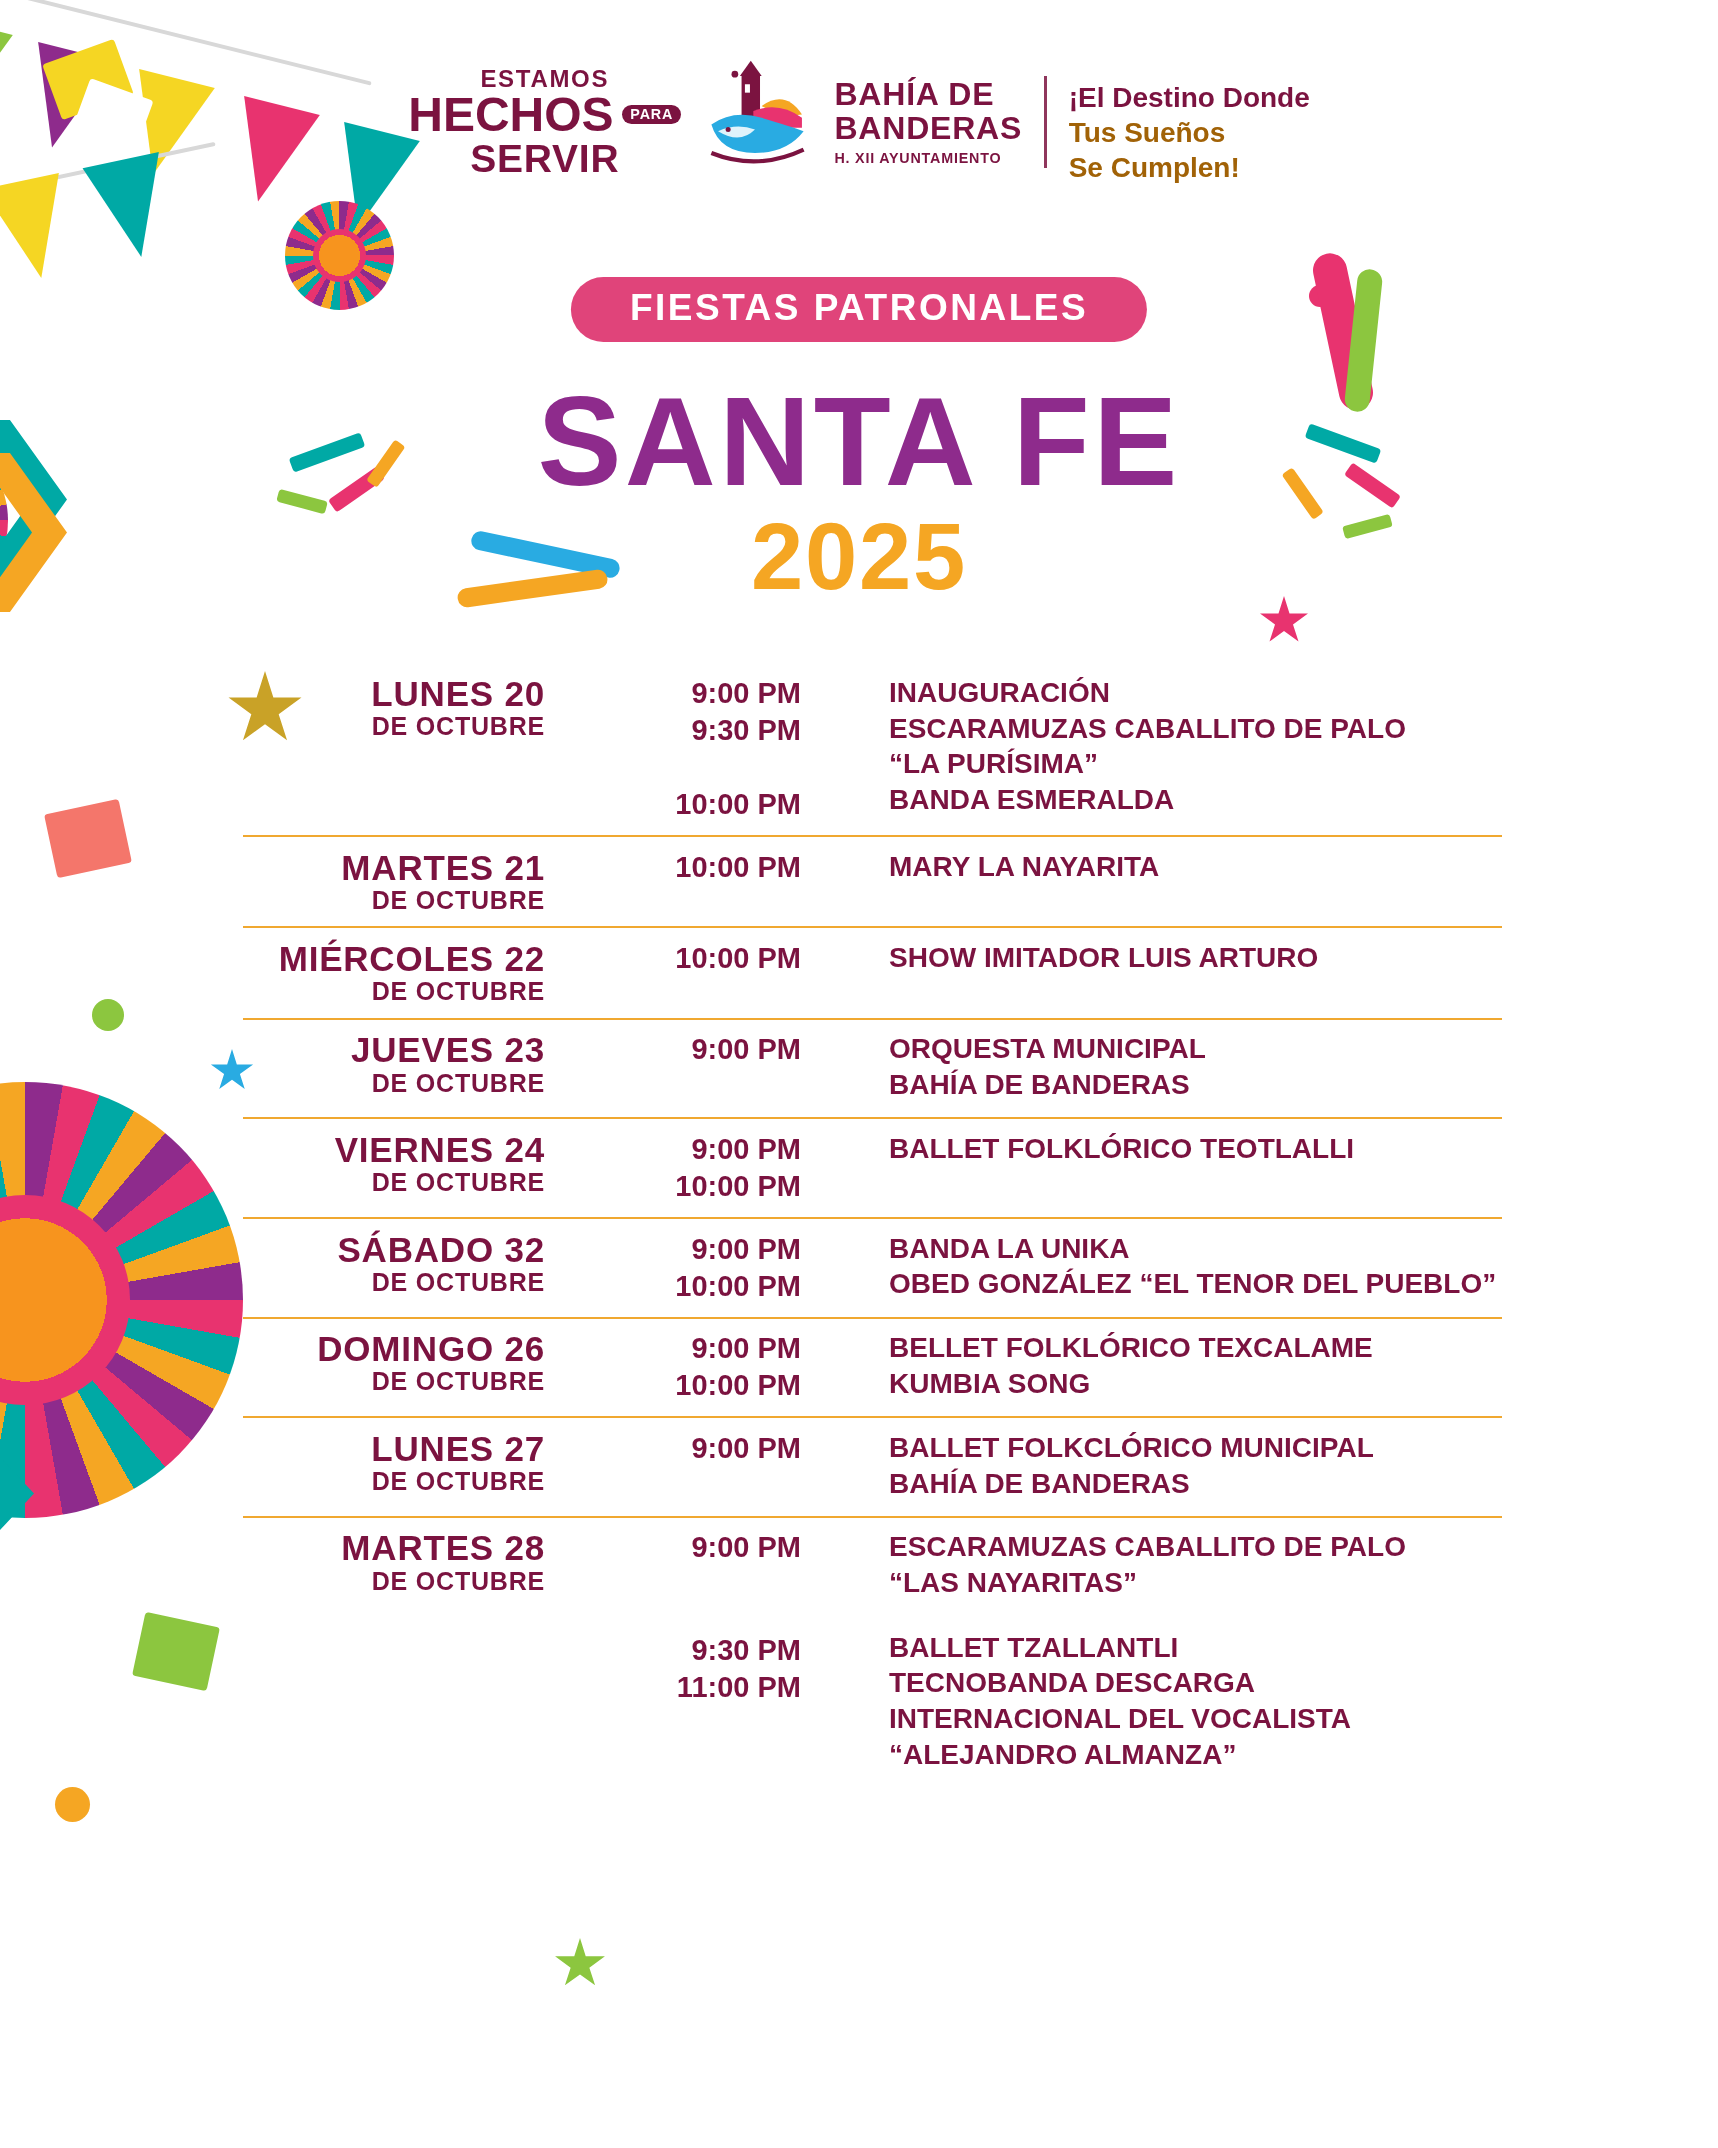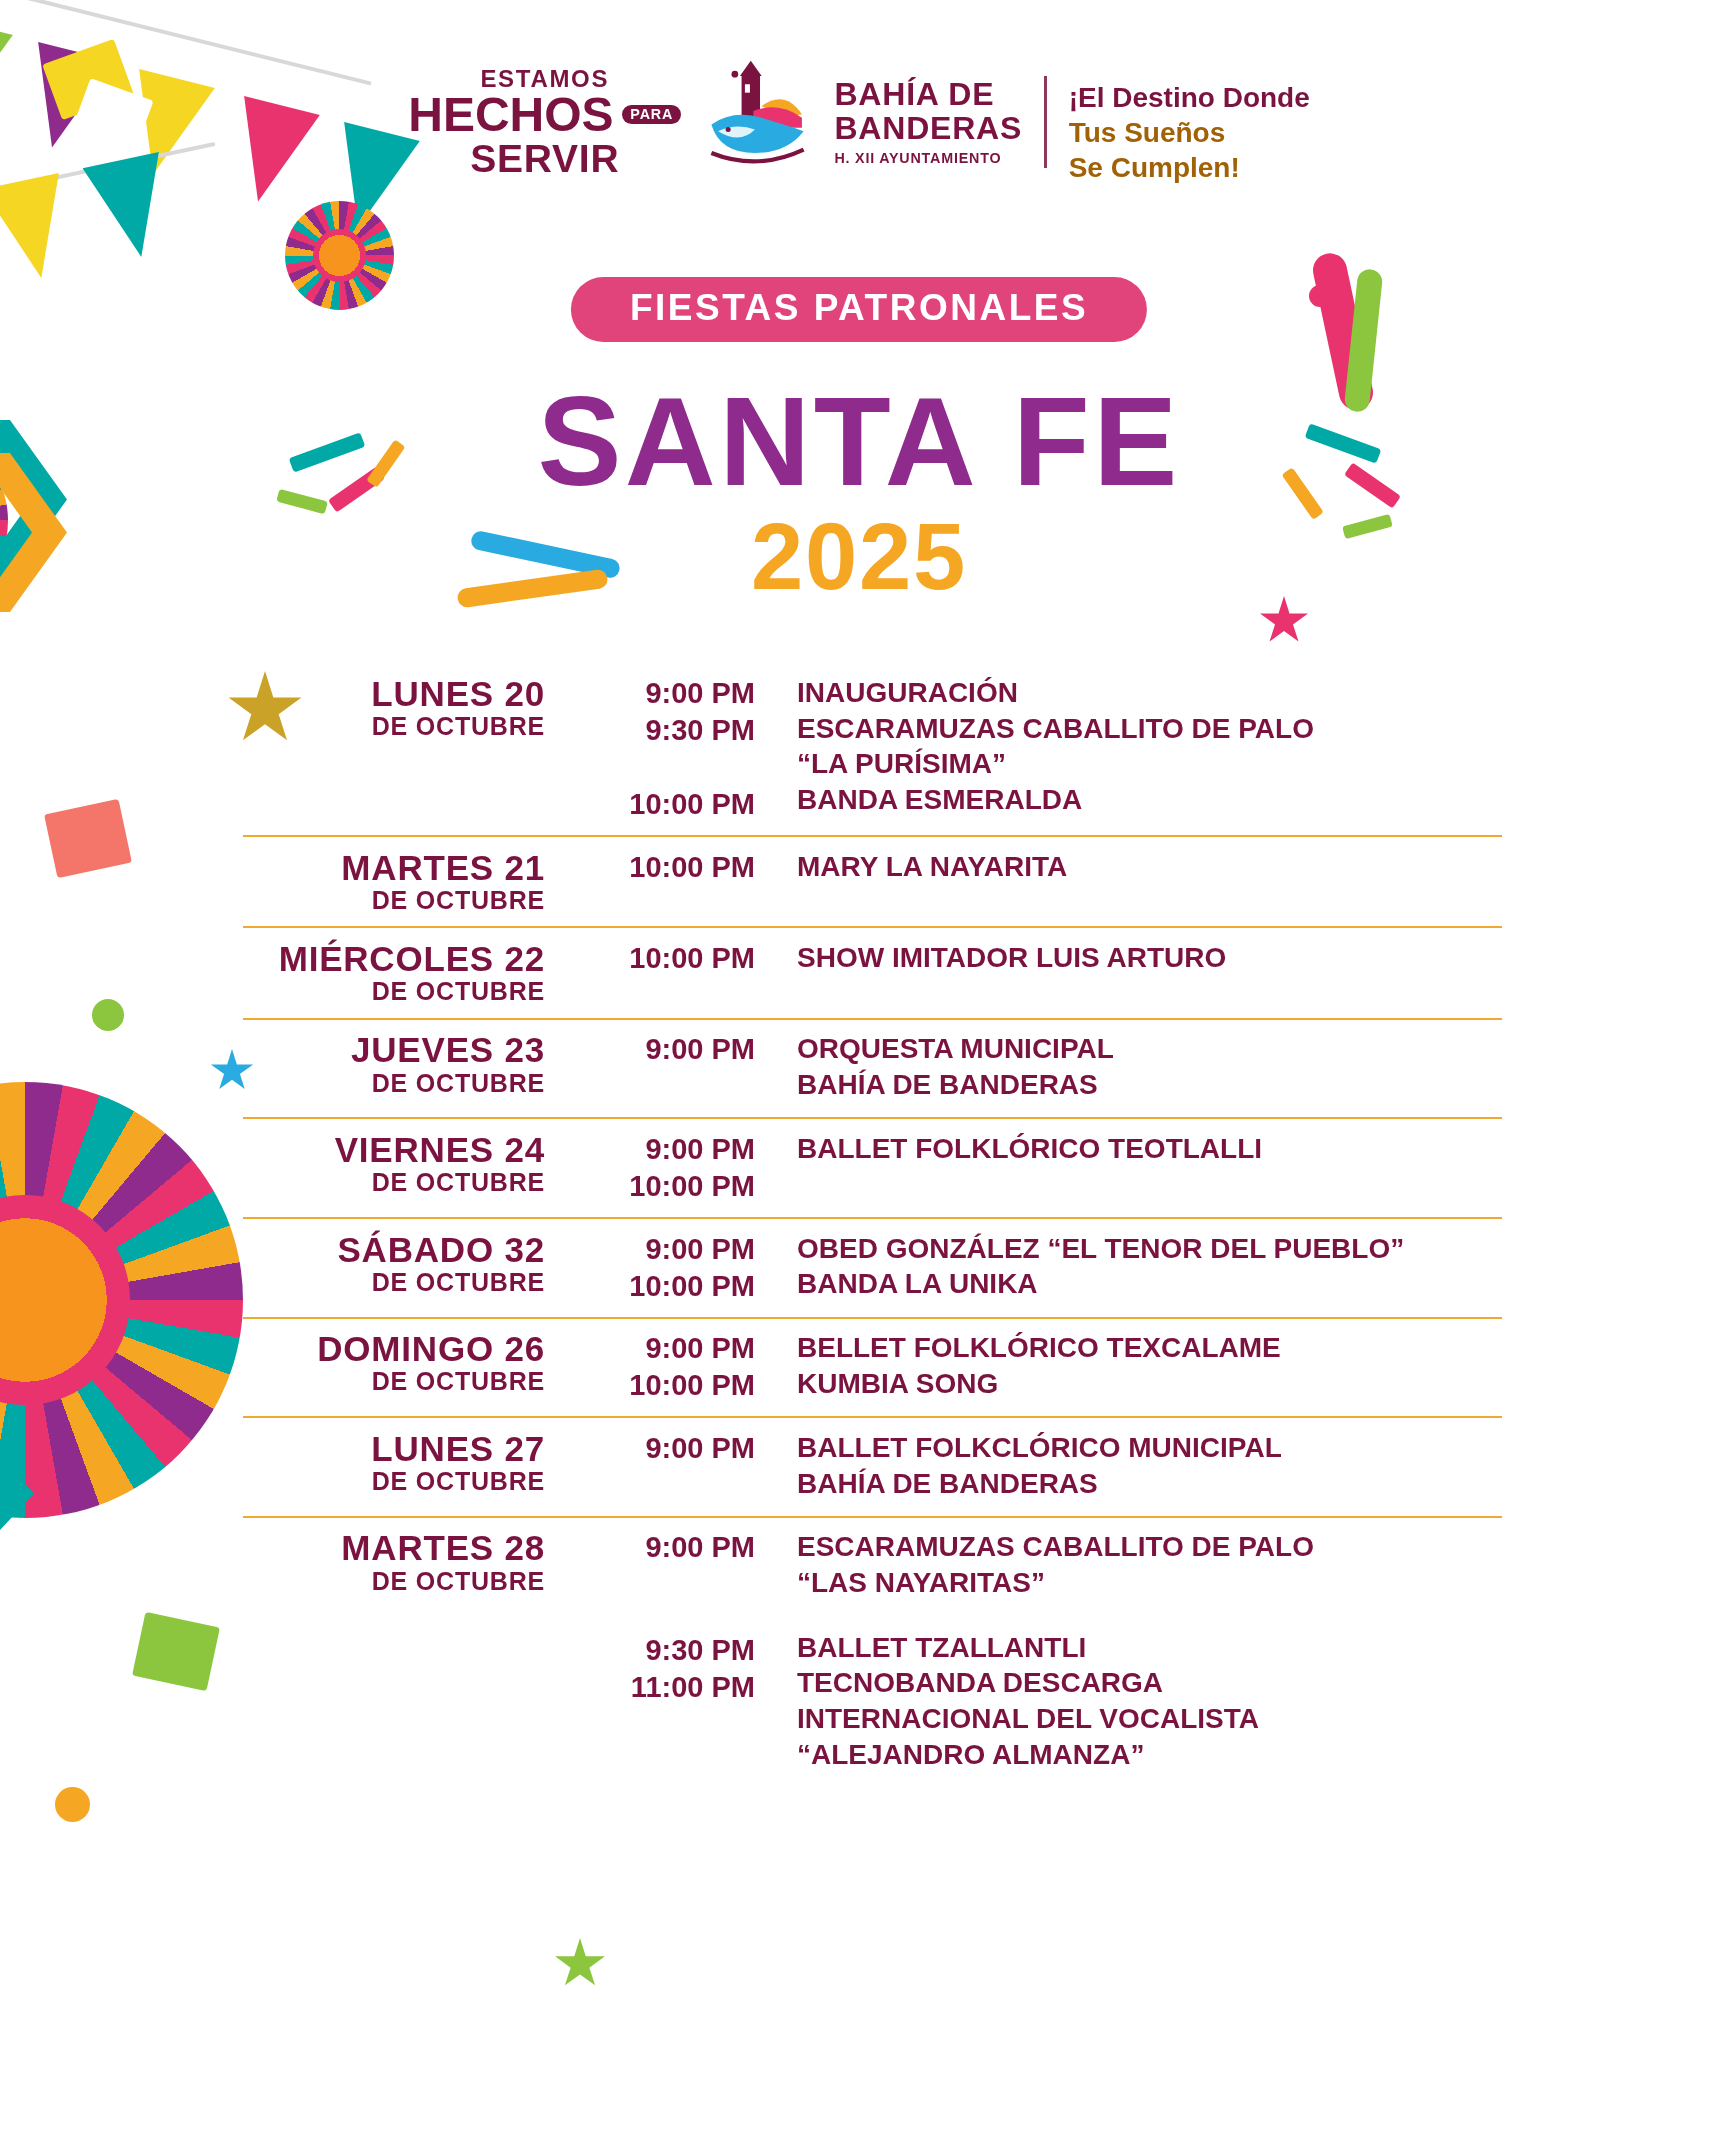--- a/index.html
+++ b/index.html
@@ -136,20 +136,21 @@
   .schedule {
     position: absolute;
     top: 663px;
     left: 243px;
     width: 1259px;
   }
   .row {
     display: flex;
     align-items: flex-start;
     padding: 11.7px 0 11.7px 0;
+    gap: 46px;
   }
   .row + .row { border-top: 2.5px solid #f0a830; }
 
   .daycol {
     width: 336px;
     flex: 0 0 336px;
     text-align: right;
     padding-right: 34px;
     box-sizing: border-box;
   }
@@ -390,22 +391,22 @@
     <div class="row">
       <div class="daycol">
         <div class="dayname">SÁBADO 32</div>
         <div class="daymonth">DE OCTUBRE</div>
       </div>
       <div class="timecol">
         <div class="time">9:00 PM</div>
         <div class="time">10:00 PM</div>
       </div>
       <div class="eventcol">
+        <div class="event">BANDA LA UNIKA</div>
         <div class="event">OBED GONZÁLEZ “EL TENOR DEL PUEBLO”</div>
-        <div class="event">BANDA LA UNIKA</div>
       </div>
     </div>
     <div class="row">
       <div class="daycol">
         <div class="dayname">DOMINGO 26</div>
         <div class="daymonth">DE OCTUBRE</div>
       </div>
       <div class="timecol">
         <div class="time">9:00 PM</div>
         <div class="time">10:00 PM</div>

